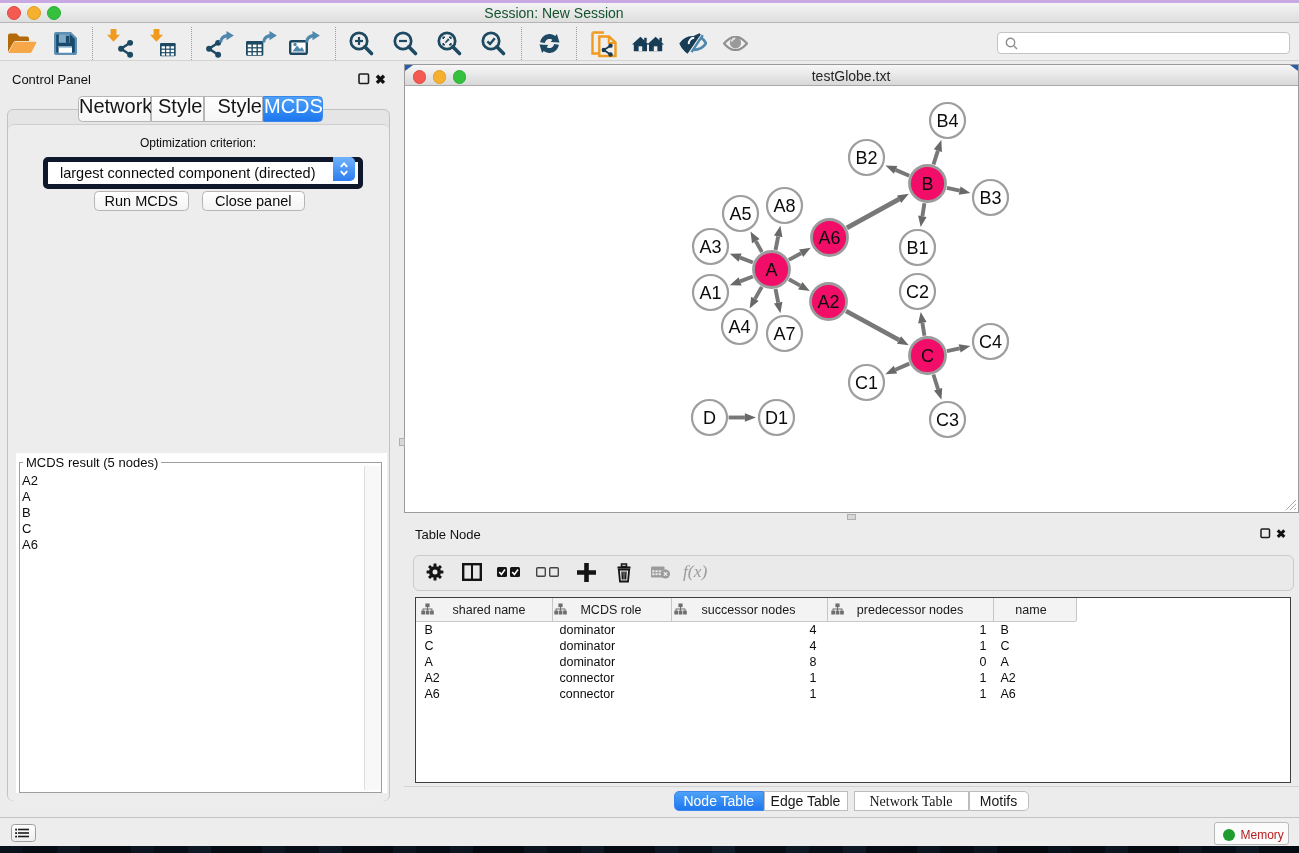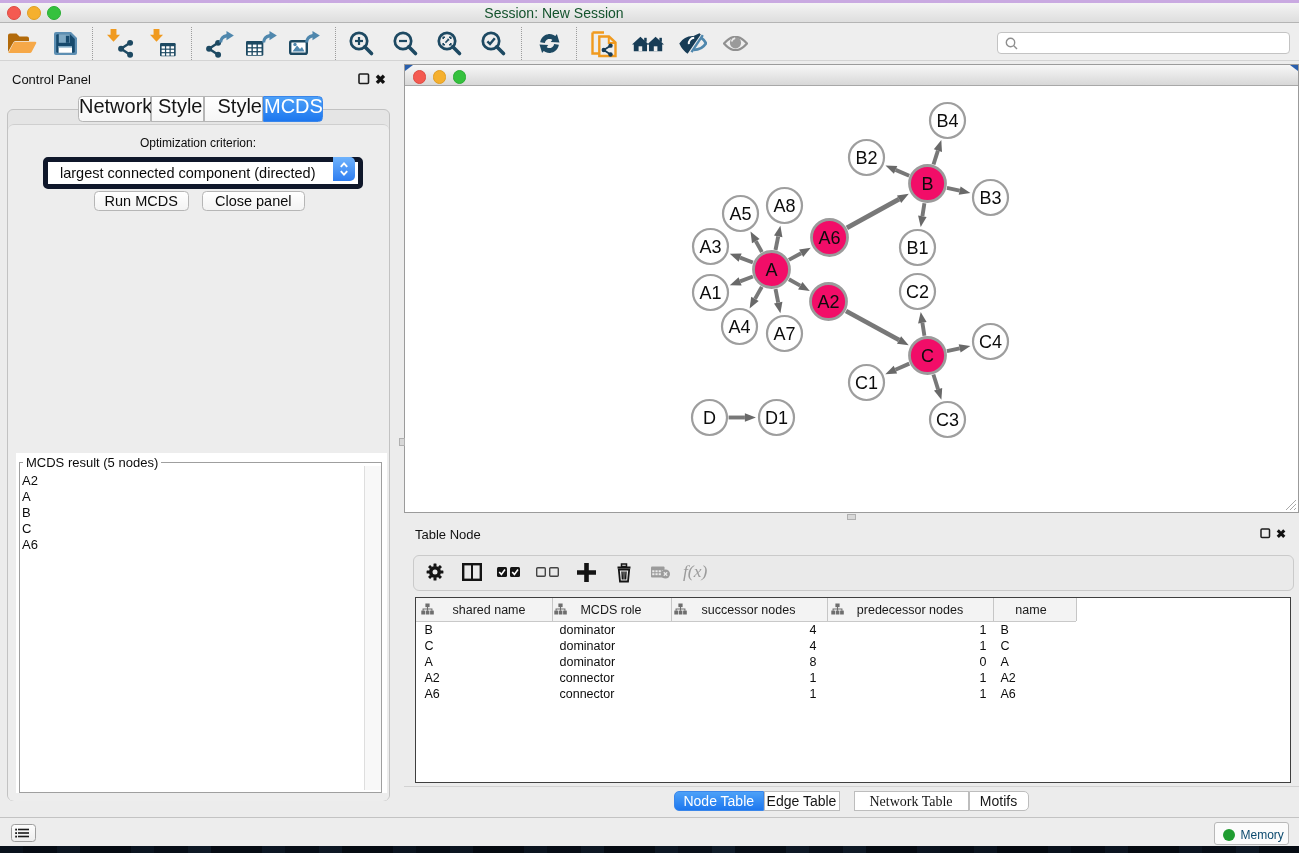--- a/index.html
+++ b/index.html
@@ -233,20 +233,21 @@
 <div class="abs btn" style="left:93.5px;width:95.5px;">Run MCDS</div>
 <div class="abs btn" style="left:201.5px;width:103.5px;">Close panel</div>
 <div class="abs grpwhite"></div>
 <div class="abs grpborder"></div>
 <div class="abs grplbl">MCDS result (5 nodes)</div>
 <div class="abs sctrack"></div>
 <div class="abs listitems">A2<br>A<br>B<br>C<br>A6</div>
 
 <div class="abs netwin">
  <div class="abs nettb"></div>
+ <div class="abs netttl">testGlobe.txt</div>
  <div class="abs nlight" style="left:8px;background:#f45a51;border:0.5px solid #dd4b42;"></div>
  <div class="abs nlight" style="left:28px;background:#f5b02e;border:0.5px solid #e09e23;"></div>
  <div class="abs nlight" style="left:48px;background:#35c13e;border:0.5px solid #2aad34;"></div>
  <svg class="abs" style="left:0;top:0" width="8" height="6">
       <polygon points="0,0 8,0 0,6" fill="#2a5fad"></polygon>
     </svg>
  <svg class="abs" style="right:0;top:0" width="8" height="6">
       <polygon points="0,0 8,0 8,6" fill="#2a5fad"></polygon>
     </svg>
  <svg class="abs" style="left:879.5px;top:433.5px" width="13" height="13">
@@ -472,36 +473,36 @@
     <div class="abs trow" style="left:451px;top:72.5px;width:120px;text-align:right;">1</div>
     <div class="abs trow" style="left:585px;top:72.5px;">A2</div>
     <div class="abs trow" style="left:9px;top:88.5px;">A6</div>
     <div class="abs trow" style="left:144px;top:88.5px;">connector</div>
     <div class="abs trow" style="left:281px;top:88.5px;width:120px;text-align:right;">1</div>
     <div class="abs trow" style="left:451px;top:88.5px;width:120px;text-align:right;">1</div>
     <div class="abs trow" style="left:585px;top:88.5px;">A6</div>
 </div>
 <div class="abs" style="left:403.5px;top:785.5px;width:895.5px;height:0;border-top:1px solid #d2d2d2;"></div>
 <div class="abs btab btabsel" style="left:674px;width:89.5px;border-radius:5px 0 0 5px;">Node Table</div>
-<div class="abs btab" style="left:763.5px;width:76px;">Edge Table</div>
+<div class="abs btab" style="left:763.5px;width:84px;">Edge Table</div>
 <div class="abs btab" style="left:853.5px;width:115px;font-family:Liberation Serif, serif;">Network Table</div>
 <div class="abs btab" style="left:968.5px;width:60px;border-radius:0 5px 5px 0;">Motifs</div>
 
 <div class="abs status"></div>
 <div class="abs listbtn"><svg width="23" height="16">
       <g stroke="#1a1a1a" stroke-width="1.6">
         <line x1="6" y1="4.5" x2="17" y2="4.5"></line>
         <line x1="6" y1="8" x2="17" y2="8"></line>
         <line x1="6" y1="11.5" x2="17" y2="11.5"></line>
       </g>
       <g fill="#1a1a1a">
         <rect x="3.2" y="3.7" width="1.8" height="1.8"></rect>
         <rect x="3.2" y="7.2" width="1.8" height="1.8"></rect>
         <rect x="3.2" y="10.7" width="1.8" height="1.8"></rect>
       </g>
     </svg></div>
 <div class="abs memchip">
     <svg class="abs" style="left:8px;top:5.5px" width="13" height="13">
       <circle cx="6" cy="6" r="6" fill="#1f9c30"></circle>
     </svg>
-    <span class="abs" style="left:26px;top:4.5px;font-size:12px;color:#0c4a6e;">Memory</span>
+    <span class="abs" style="left:26px;top:4.5px;font-size:12px;color:#b91c1c;">Memory</span>
   </div>
 <div class="abs darkstrip"></div>
 
 </body></html>

